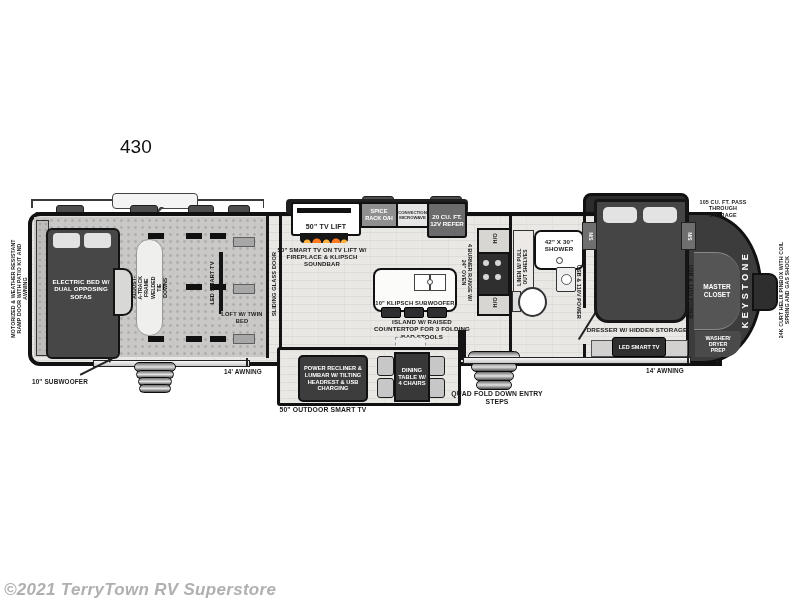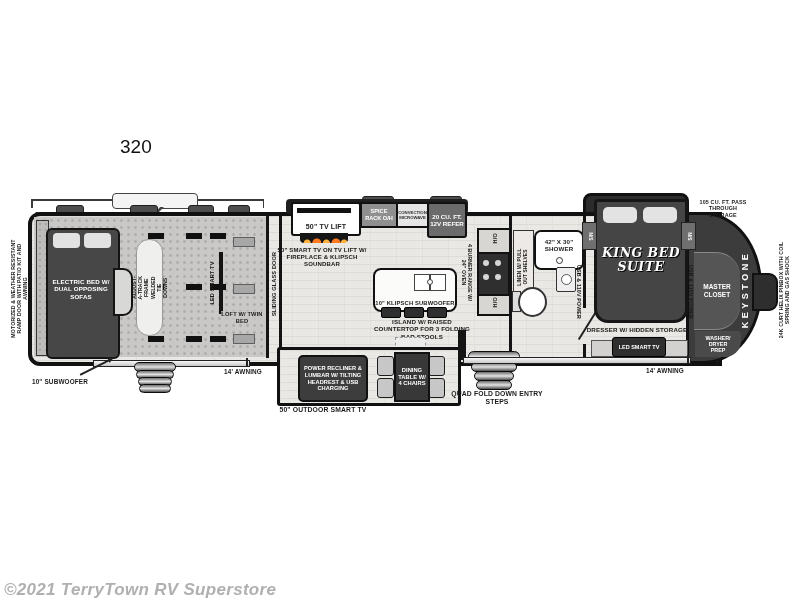--- a/index.html
+++ b/index.html
@@ -29,21 +29,21 @@
   .stool{position:absolute;background:#2e2e2e;border:1px solid #000;border-radius:2px;}
   .tab{position:absolute;background:#4e4e4e;border:1px solid #1d1d1d;border-radius:3px;}
   .tiedown{position:absolute;background:#101010;}
   .loftbar{position:absolute;background:#a7a7a7;border:1px solid #5f5f5f;}
 </style>
 </head>
 <body>
 
 <div class="stage">
 
-  <div class="a" style="left:120px;top:136px;font-size:19px;color:#111;">320</div>
+  <div class="a" style="left:120px;top:136px;font-size:19px;color:#111;">430</div>
 
   <div class="a" style="left:31px;top:199px;width:233px;height:1.5px;background:#3a3a3a;"></div>
   <div class="a" style="left:31px;top:199px;width:1.5px;height:9px;background:#3a3a3a;"></div>
   <div class="a" style="left:262.5px;top:199px;width:1.5px;height:9px;background:#3a3a3a;"></div>
   <div class="a" style="left:112px;top:193px;width:84px;height:14px;background:#f4f4f4;border:1.5px solid #444;border-radius:4px;"></div>
   <div class="a" style="left:144px;top:207px;width:0;height:0;border-left:10px solid transparent;border-right:10px solid transparent;border-top:10px solid #444;"></div>
   <div class="a" style="left:146.5px;top:206px;width:0;height:0;border-left:7.5px solid transparent;border-right:7.5px solid transparent;border-top:8px solid #f4f4f4;"></div>
   <div class="lbl" style="left:34px;top:211px;width:90px;font-size:6.3px;">DUAL 30 GAL. FUEL TANKS</div>
   <div class="lbl" style="left:178px;top:211px;width:76px;font-size:6.3px;">50 AMP CORD REEL</div>
 
@@ -155,23 +155,20 @@
   <div class="a" style="left:556px;top:267px;width:18px;height:23px;background:#eee;border:1.5px solid #333;border-radius:2px;">
     <div style="position:absolute;left:4px;top:6px;width:9px;height:9px;border-radius:50%;border:1.2px solid #555;background:#fff;"></div>
   </div>
   <div class="a wall" style="left:583px;top:216px;width:3px;height:92px;"></div>
   <div class="a wall" style="left:583px;top:344px;width:3px;height:14px;"></div>
   <div class="a" style="left:571px;top:325px;width:32px;height:1.5px;background:#222;transform:rotate(-58deg);"></div>
 
   <div class="a" style="left:594px;top:199px;width:88px;height:118px;background:#454545;border:3px solid #161616;border-radius:4px 4px 14px 14px;">
     <div style="position:absolute;left:6px;top:5px;width:34px;height:16px;background:#e3e3e3;border-radius:5px;"></div>
     <div style="position:absolute;left:46px;top:5px;width:34px;height:16px;background:#e3e3e3;border-radius:5px;"></div>
-    <div style="position:absolute;left:4px;top:44px;width:80px;text-align:center;color:#fff;
-                font-family:'DejaVu Serif',serif;font-style:italic;font-weight:bold;font-size:12.5px;line-height:1.15;
-                letter-spacing:.5px;text-shadow:1px 1px 0 #000;">KING BED SUITE</div>
   </div>
   <div class="a" style="left:582px;top:222px;width:13px;height:26px;background:#6f6f6f;border:1px solid #222;display:flex;align-items:center;justify-content:center;">
     <span class="r90 wt" style="font-size:4.8px;font-weight:bold;">N/S</span>
   </div>
   <div class="a" style="left:681px;top:222px;width:13px;height:26px;background:#6f6f6f;border:1px solid #222;display:flex;align-items:center;justify-content:center;">
     <span class="r90 wt" style="font-size:4.8px;font-weight:bold;">N/S</span>
   </div>
   <div class="lbl r90" style="left:534px;top:287px;width:85px;height:10px;font-size:5.3px;">USB &amp; 110V POWER</div>
   <div class="lbl r90" style="left:646px;top:287px;width:85px;height:10px;font-size:5.3px;">USB &amp; 110V POWER</div>
   <div class="lbl" style="left:585px;top:326px;width:104px;font-size:6.2px;">DRESSER W/ HIDDEN STORAGE</div>

